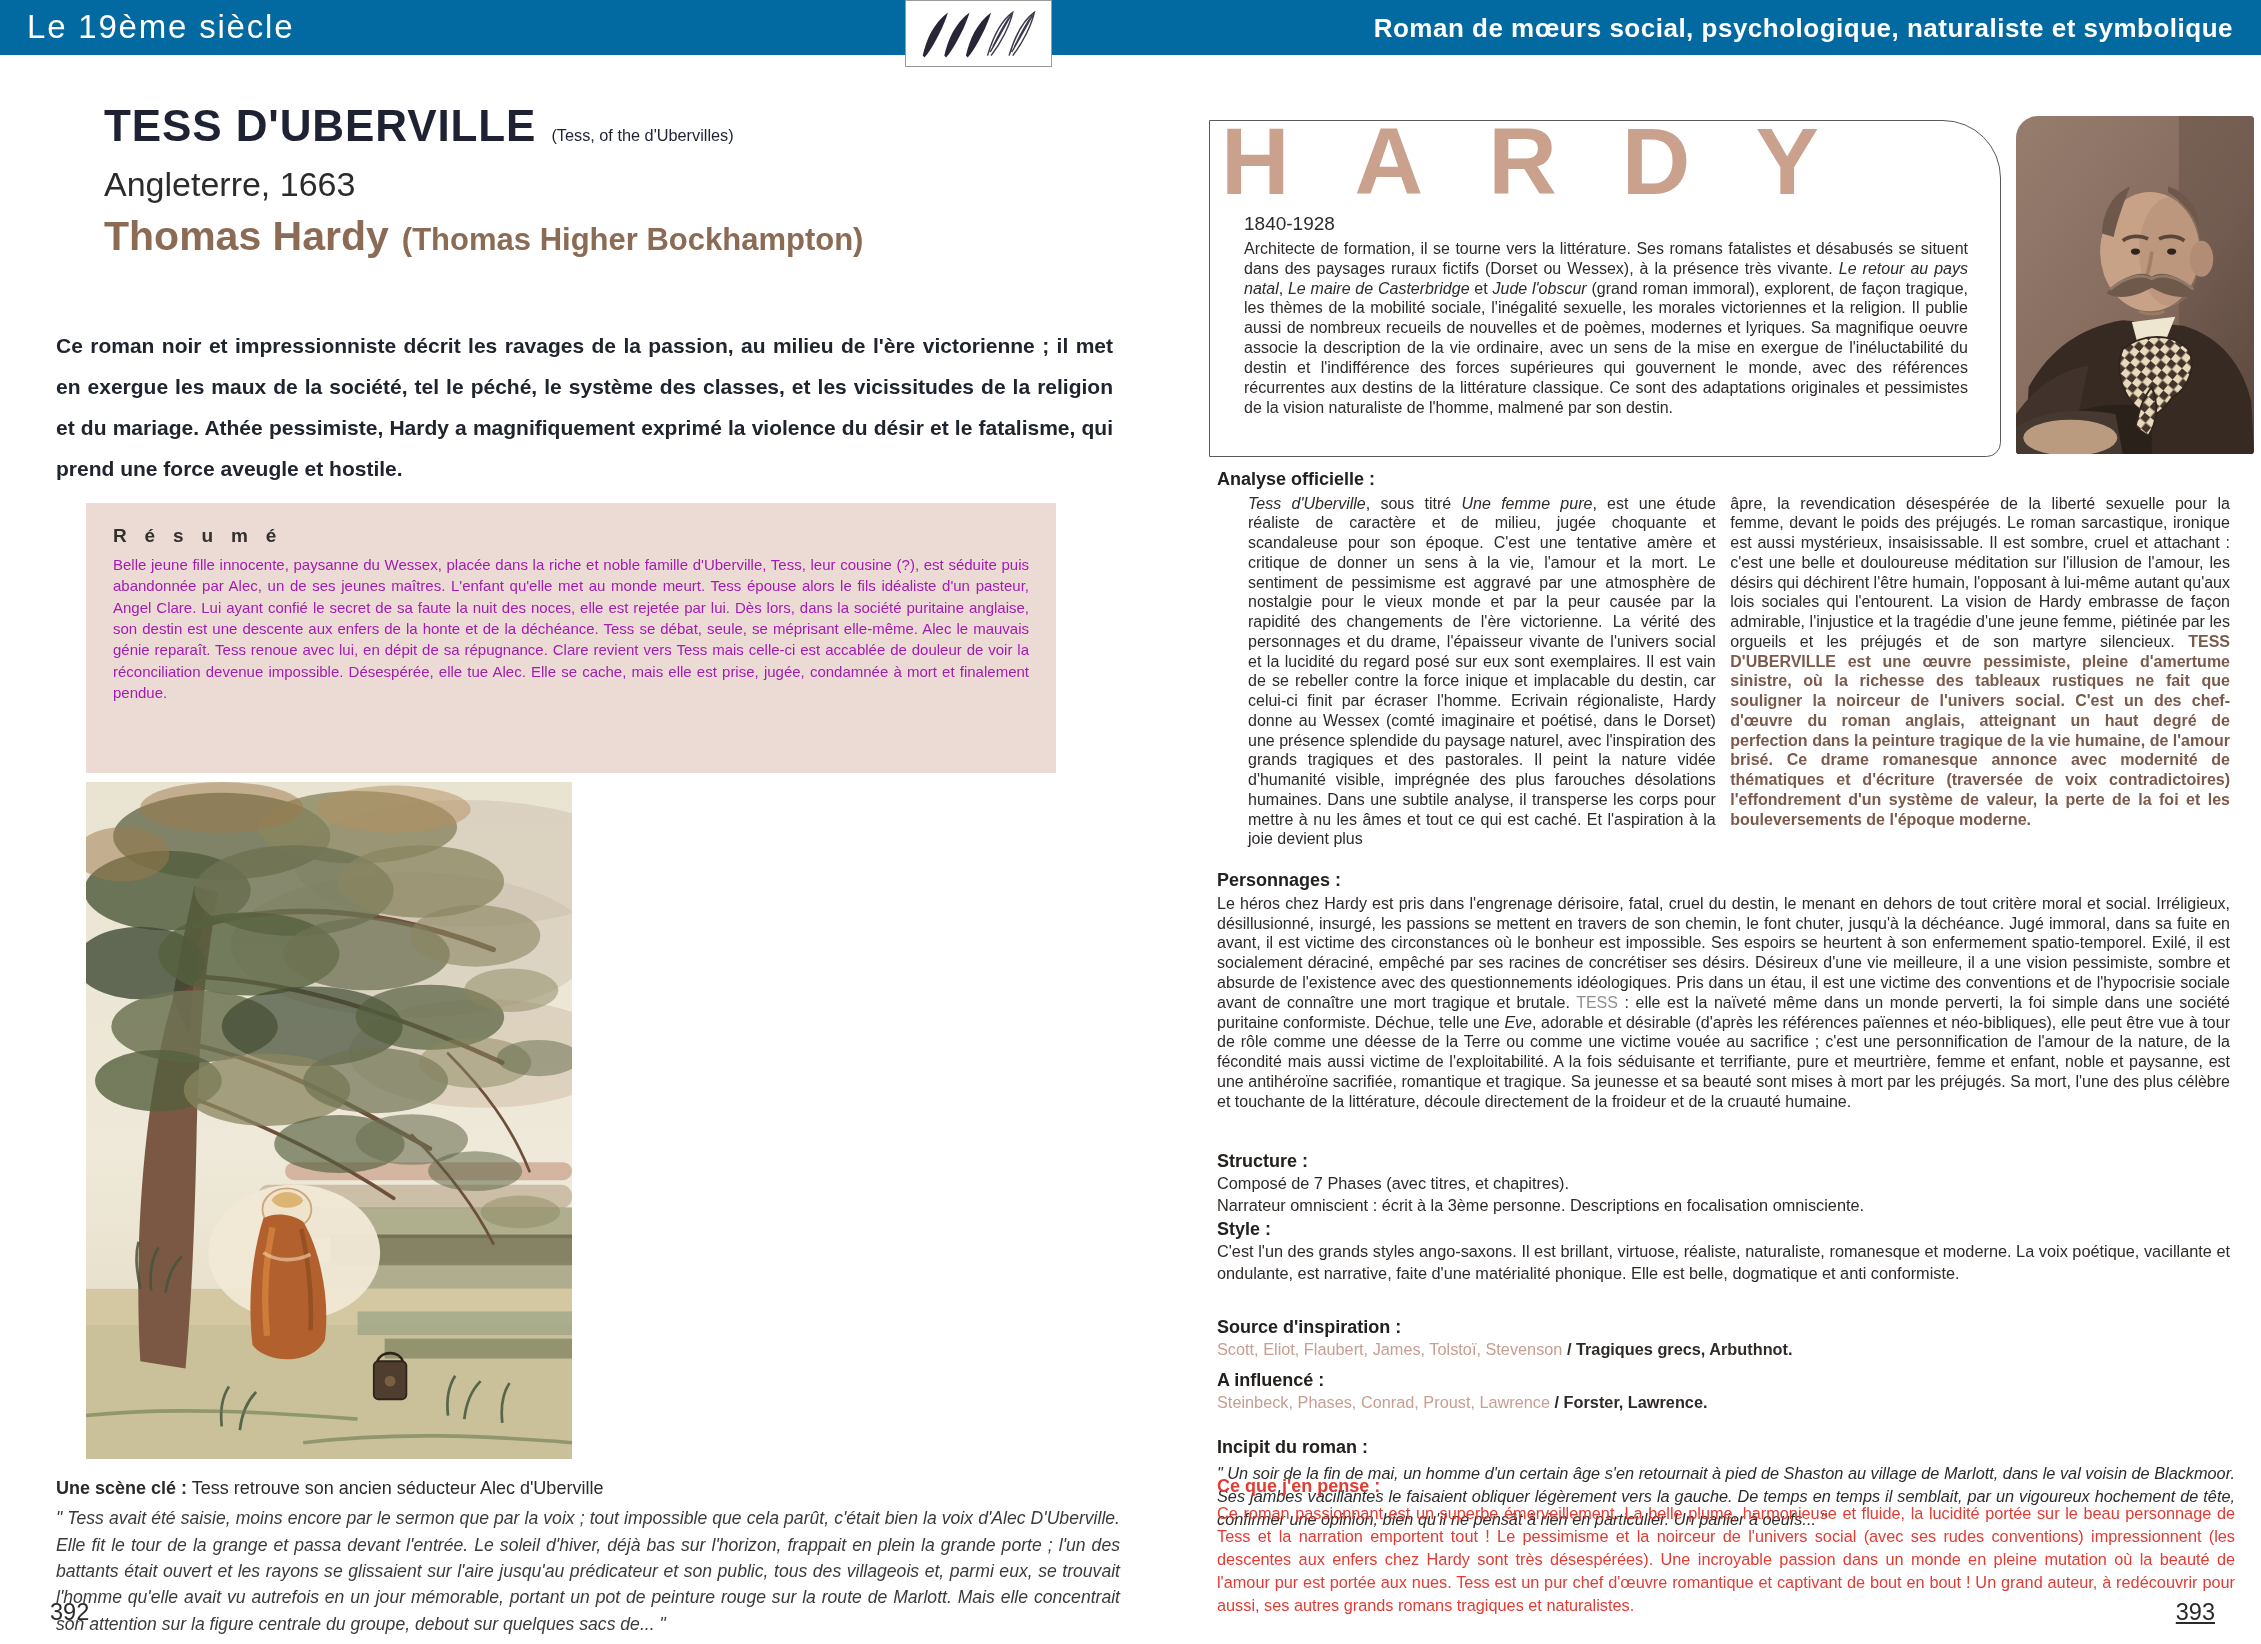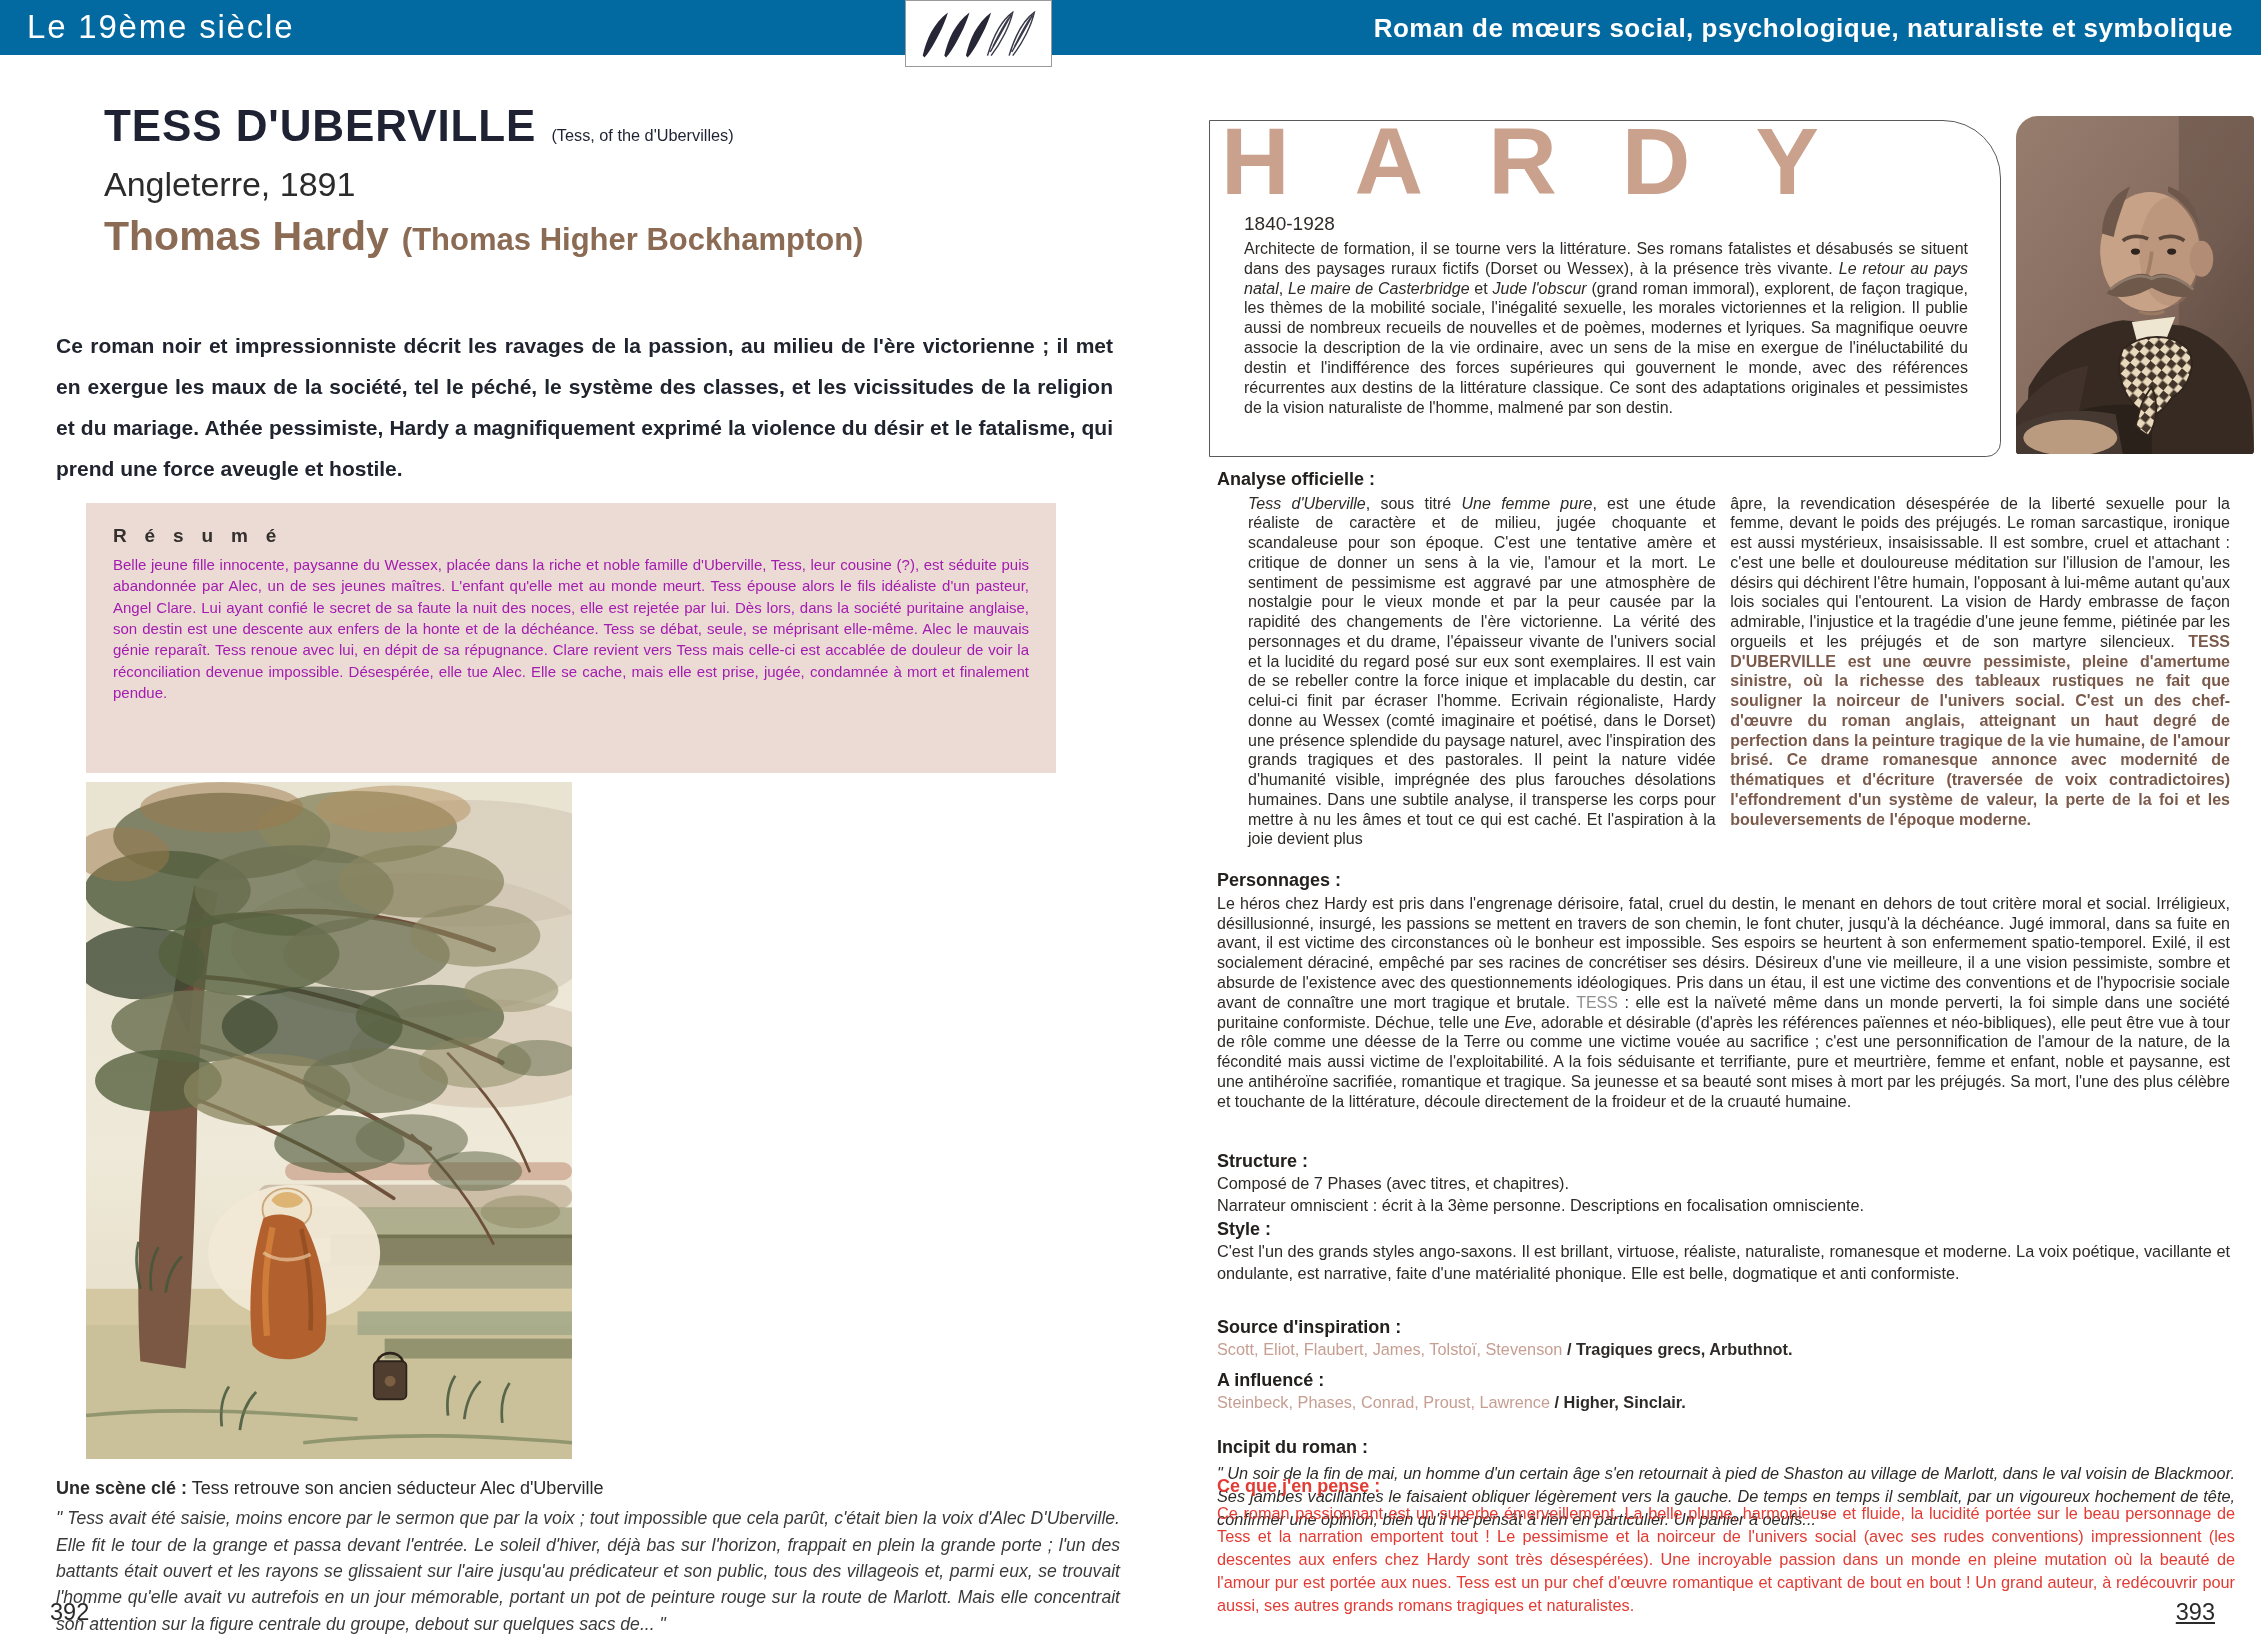--- a/index.html
+++ b/index.html
@@ -134,21 +134,21 @@
         <use href="#qs" x="74" y="0"></use>
         <use href="#qs" x="98" y="0"></use>
       </g>
     </svg>
   </div>
 
   <div class="lp-titleblock">
     <span class="lp-title">TESS D'UBERVILLE</span>
     <span class="lp-title-sub">(Tess, of the d'Ubervilles)</span>
   </div>
-  <div class="lp-country">Angleterre, 1891</div>
+  <div class="lp-country">Angleterre, 1663</div>
   <div class="lp-authorblock">
     <span class="lp-author">Thomas Hardy</span>
     <span class="lp-author-sub">(Thomas Higher Bockhampton)</span>
   </div>
 
   <div class="lp-intro just">Ce roman noir et impressionniste décrit les ravages de la passion, au milieu de l'ère victorienne ; il met en exergue les maux de la société, tel le péché, le système des classes, et les vicissitudes de la religion et du mariage. Athée pessimiste, Hardy a magnifiquement exprimé la violence du désir et le fatalisme, qui prend une force aveugle et hostile.</div>
 
   <div class="resume-box">
     <div class="resume-head">R é s u m é</div>
     <div class="resume-body just">Belle jeune fille innocente, paysanne du Wessex, placée dans la riche et noble famille d'Uberville, Tess, leur cousine (?), est séduite puis abandonnée par Alec, un de ses jeunes maîtres. L'enfant qu'elle met au monde meurt. Tess épouse alors le fils idéaliste d'un pasteur, Angel Clare. Lui ayant confié le secret de sa faute la nuit des noces, elle est rejetée par lui. Dès lors, dans la société puritaine anglaise, son destin est une descente aux enfers de la honte et de la déchéance. Tess se débat, seule, se méprisant elle-même. Alec le mauvais génie reparaît. Tess renoue avec lui, en dépit de sa répugnance. Clare revient vers Tess mais celle-ci est accablée de douleur de voir la réconciliation devenue impossible. Désespérée, elle tue Alec. Elle se cache, mais elle est prise, jugée, condamnée à mort et finalement pendue.</div>
@@ -337,21 +337,21 @@
   <div class="inspiration">
     <div class="sec-head">Source d'inspiration :</div>
     <div class="plainline">
       <span class="pinknames">Scott, Eliot, Flaubert, James, Tolstoï, Stevenson</span><span class="bd"> / Tragiques grecs, Arbuthnot.</span>
     </div>
   </div>
 
   <div class="influence">
     <div class="sec-head">A influencé :</div>
     <div class="plainline">
-      <span class="pinknames">Steinbeck, Phases, Conrad, Proust, Lawrence</span><span class="bd"> / Higher, Sinclair.</span>
+      <span class="pinknames">Steinbeck, Phases, Conrad, Proust, Lawrence</span><span class="bd"> / Forster, Lawrence.</span>
     </div>
   </div>
 
   <div class="incipit">
     <div class="sec-head">Incipit du roman :</div>
     <div class="incipit-quote just">" Un soir de la fin de mai, un homme d'un certain âge s'en retournait à pied de Shaston au village de Marlott, dans  le val voisin de Blackmoor. Ses jambes vacillantes le faisaient obliquer légèrement vers la gauche. De temps en temps il semblait, par un vigoureux hochement de tête, confirmer une opinion, bien qu'il ne pensât à rien en particulier. Un panier à oeufs... "</div>
   </div>
 
   <div class="opinion">
     <div class="op-head">Ce que j'en pense :</div>

